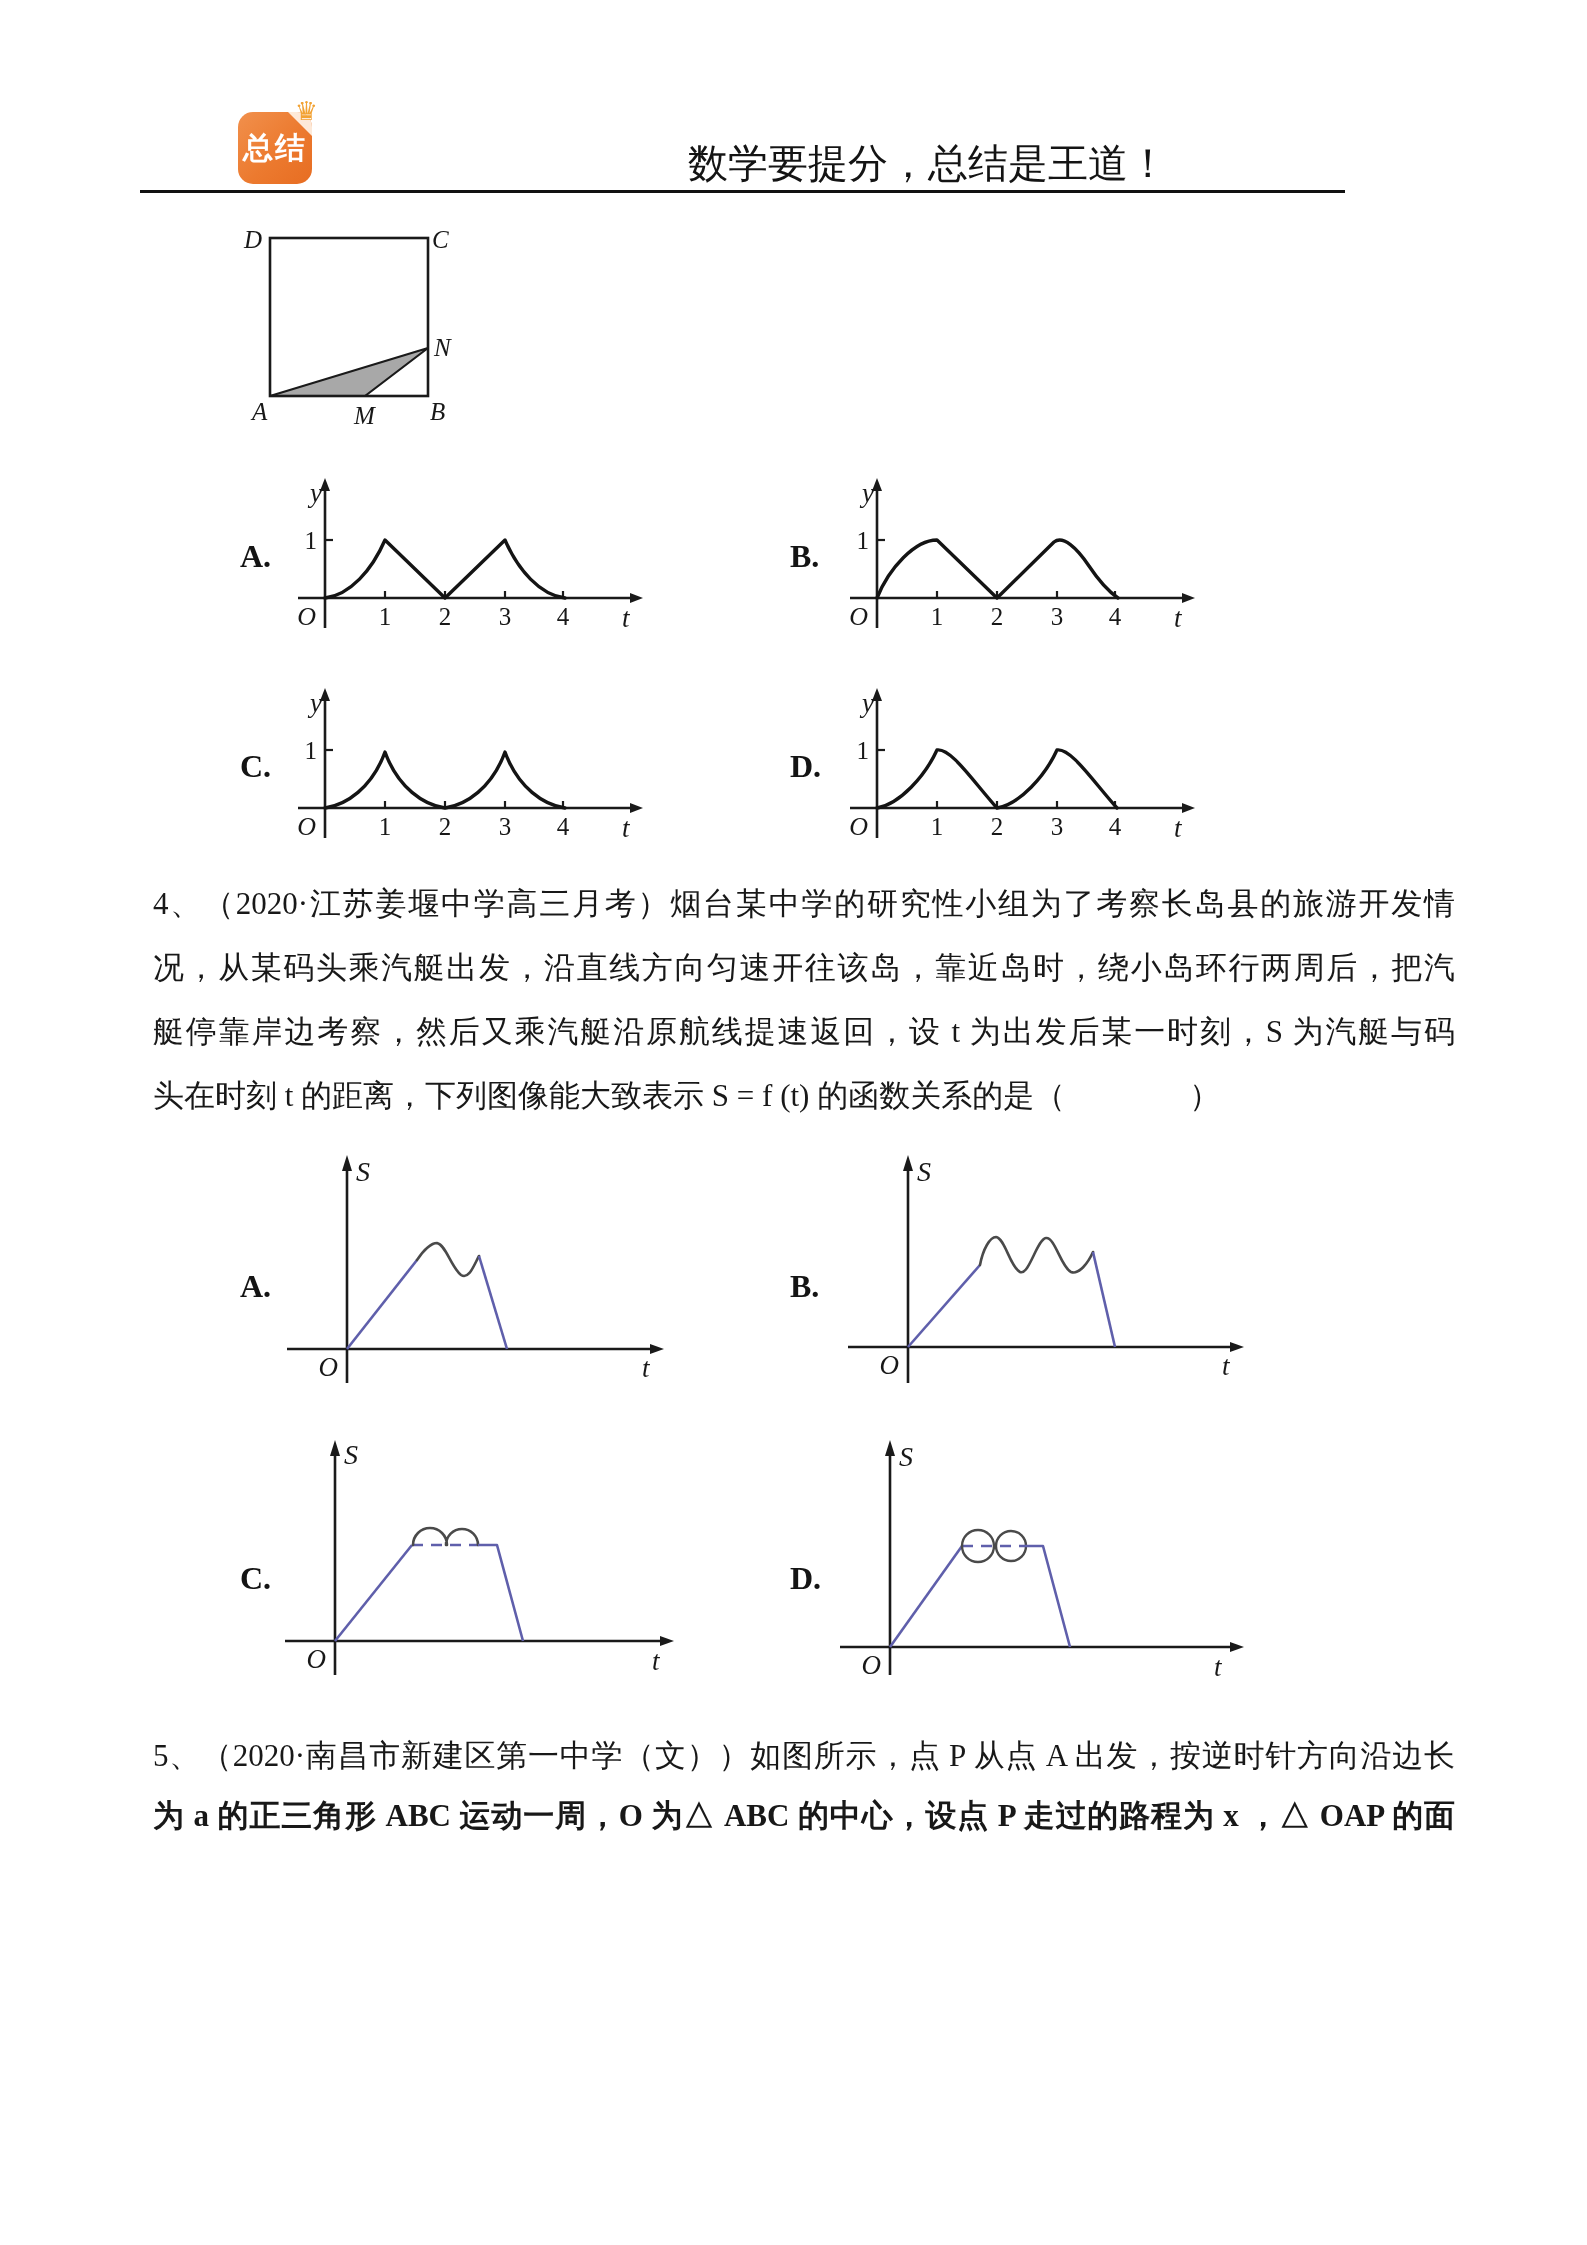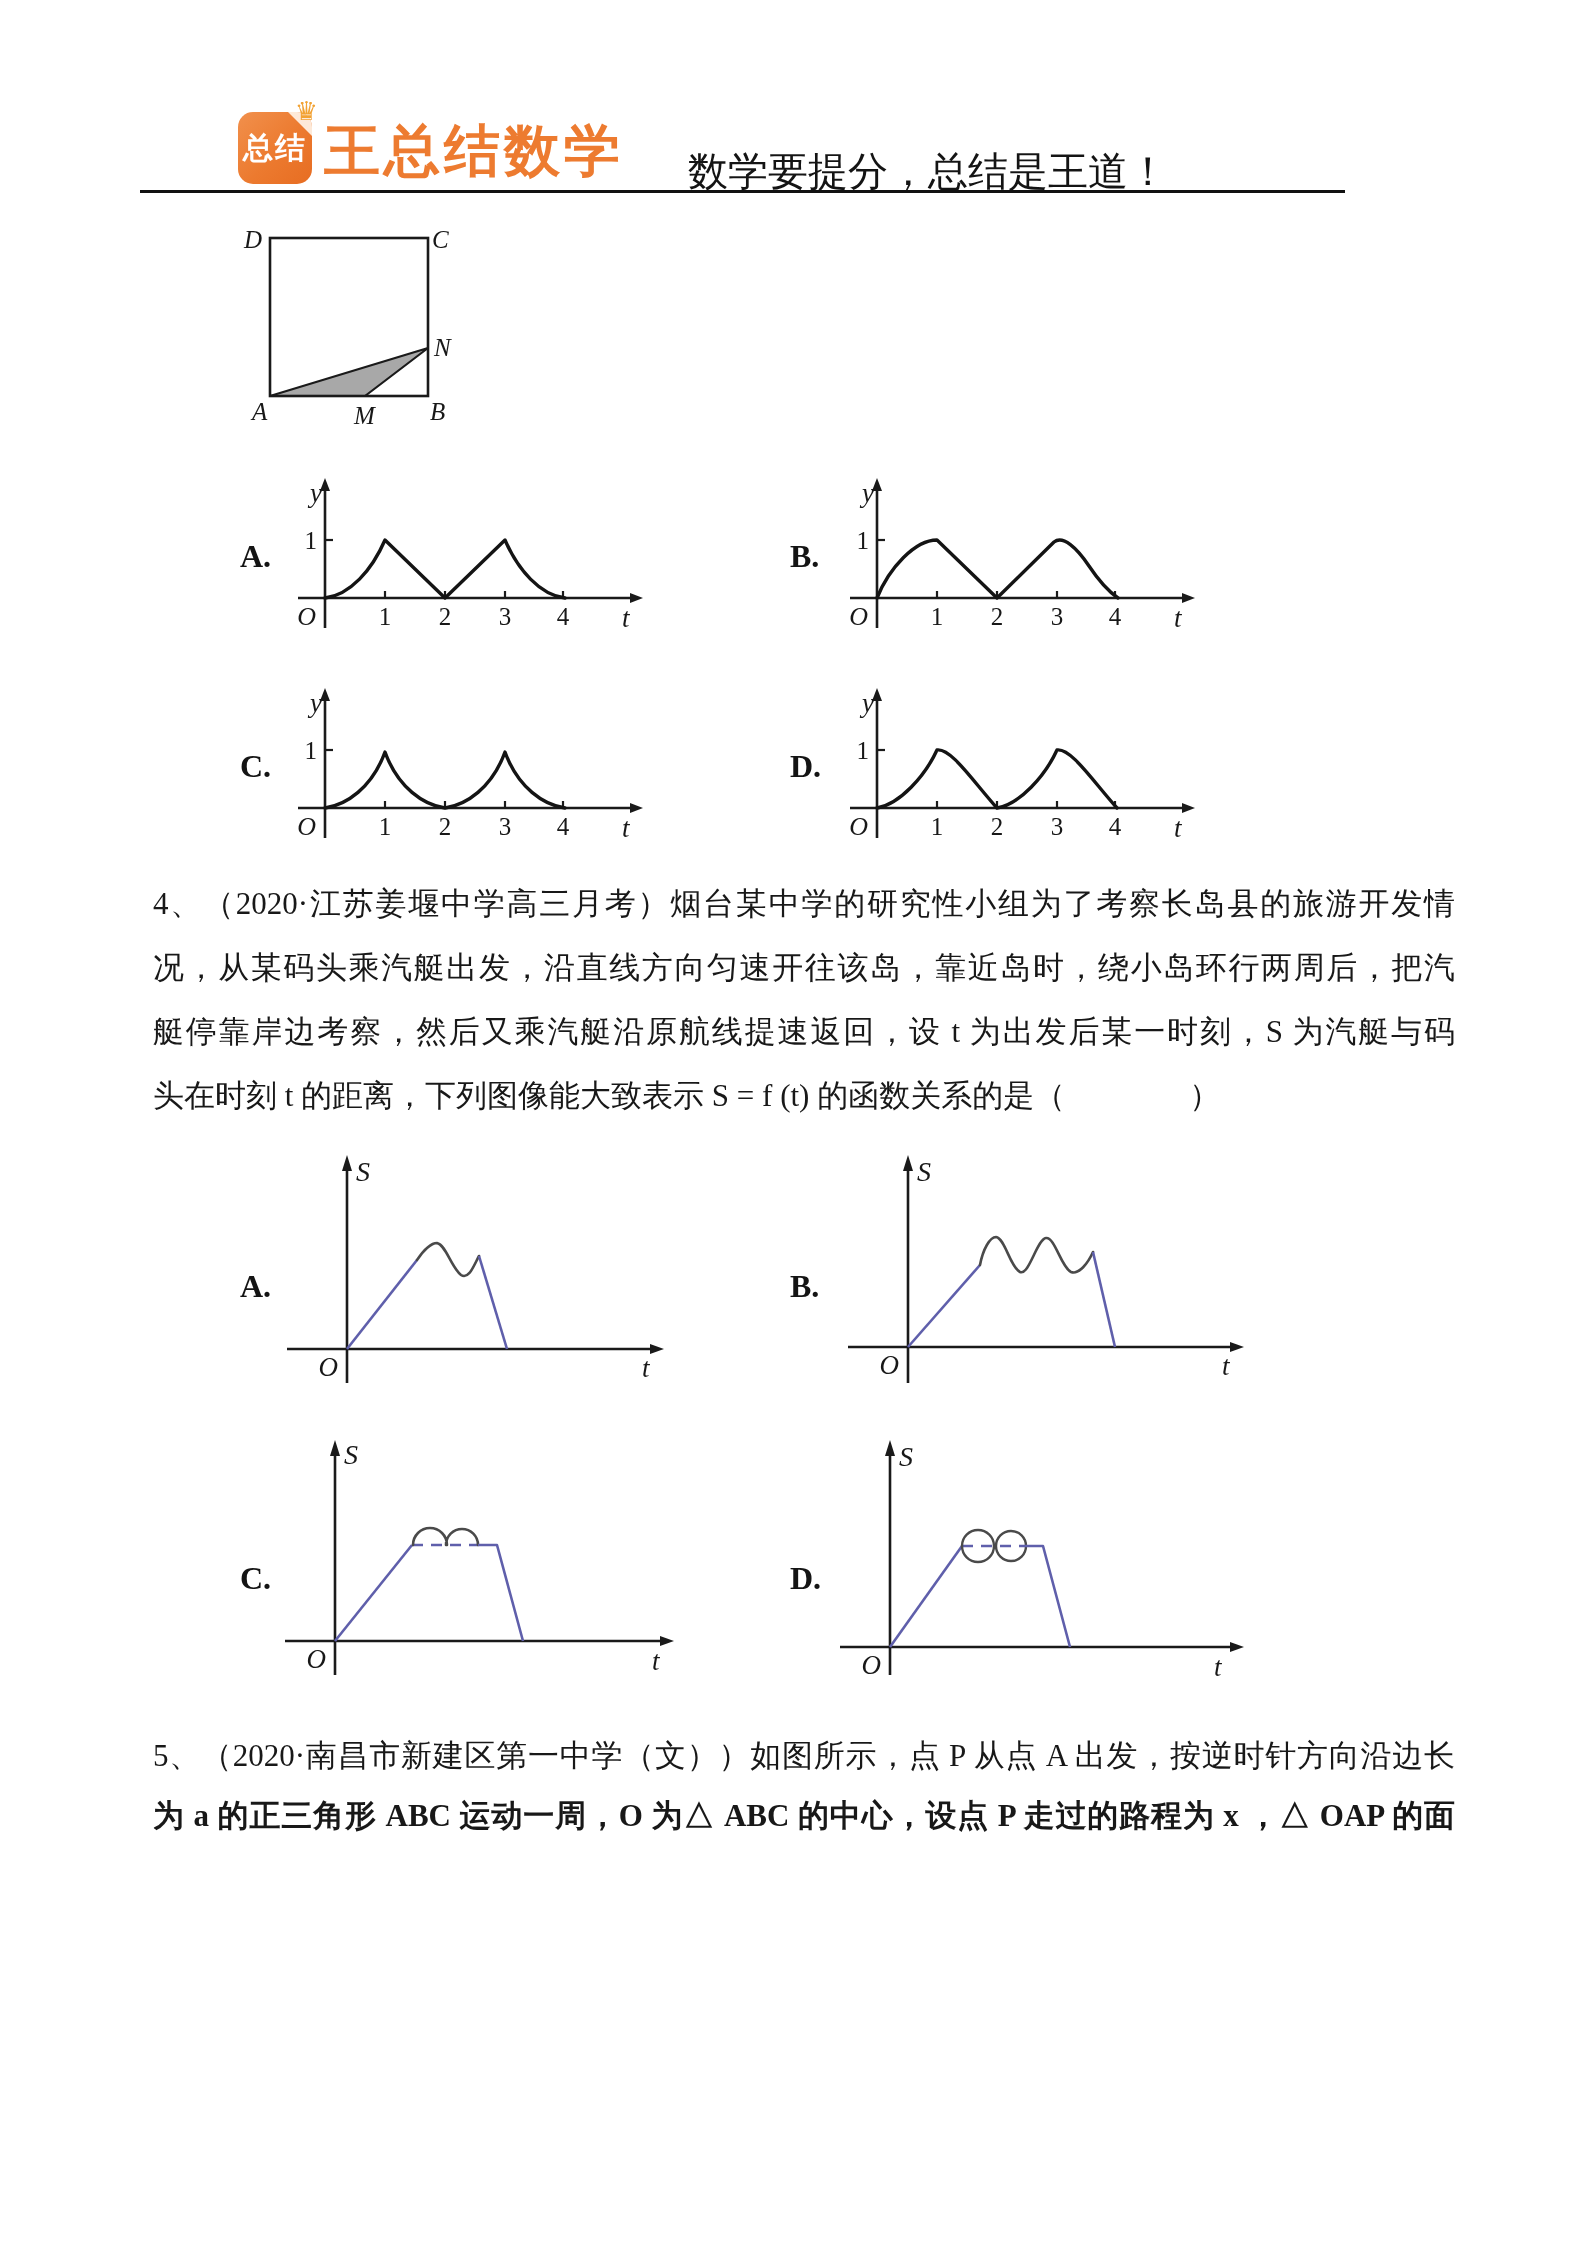--- a/index.html
+++ b/index.html
@@ -14,21 +14,21 @@
   .badge-fold { position:absolute; top:0; right:0; width:0; height:0;
                 border-top:24px solid rgba(255,245,235,0.9); border-left:24px solid transparent;
                 border-top-right-radius:15px; }
   .badge-crown { position:absolute; top:-16px; right:-6px; font-size:26px; color:#f2a233;
                  font-family:"DejaVu Sans", sans-serif; }
   .badge-text { color:#ffffff; font-weight:bold; font-size:30px; letter-spacing:2px;
                 font-family:"Liberation Sans", sans-serif; }
   .brand { position:absolute; left:324px; top:114px; font-family:"Liberation Sans", sans-serif;
            font-weight:bold; font-size:56px; color:#ed7b30; letter-spacing:4px; }
   .tagline { position:absolute; left:688px; top:136px; font-size:40px; color:#141414;
-             font-family:Liberation Serif, serif;margin-top:8px; }
+             font-family:Liberation Serif, serif; }
   .rule { position:absolute; left:140px; top:190px; width:1205px; height:3px; background:#111; }
 
   
   .qline { position:absolute; left:145px; width:1302px; font-size:31px; line-height:40px;
            color:#181818; white-space:nowrap;margin-left:8px; }
   .qline.just { white-space:normal; text-align:justify; text-align-last:justify; }
 
   .optletter { position:absolute; font-weight:bold; font-size:32px; color:#141414;
                font-family:"Liberation Serif", serif; }
 
@@ -46,21 +46,20 @@
 </head>
 <body>
 
 <div class="page">
 
   <div class="badge">
     <span class="badge-fold"></span>
     <span class="badge-crown">♛</span>
     <span class="badge-text">总结</span>
   </div>
-  <div class="brand">王总结数学</div>
   <div class="tagline">数学要提分，总结是王道！</div>
   <div class="rule"></div>
 
   <svg class="abs" style="left:230px; top:222px;" width="250" height="215" viewBox="0 0 250 215">
     <polygon points="40,174 198,126 135,174" fill="#a8a8a8" stroke="#1a1a1a" stroke-width="2.2"></polygon>
     <rect x="40" y="16" width="158" height="158" fill="none" stroke="#1a1a1a" stroke-width="2.6"></rect>
     <text x="14" y="26" font-size="25" class="itl">D</text>
     <text x="202" y="26" font-size="25" class="itl">C</text>
     <text x="204" y="134" font-size="25" class="itl">N</text>
     <text x="22" y="198" font-size="25" class="itl">A</text>

